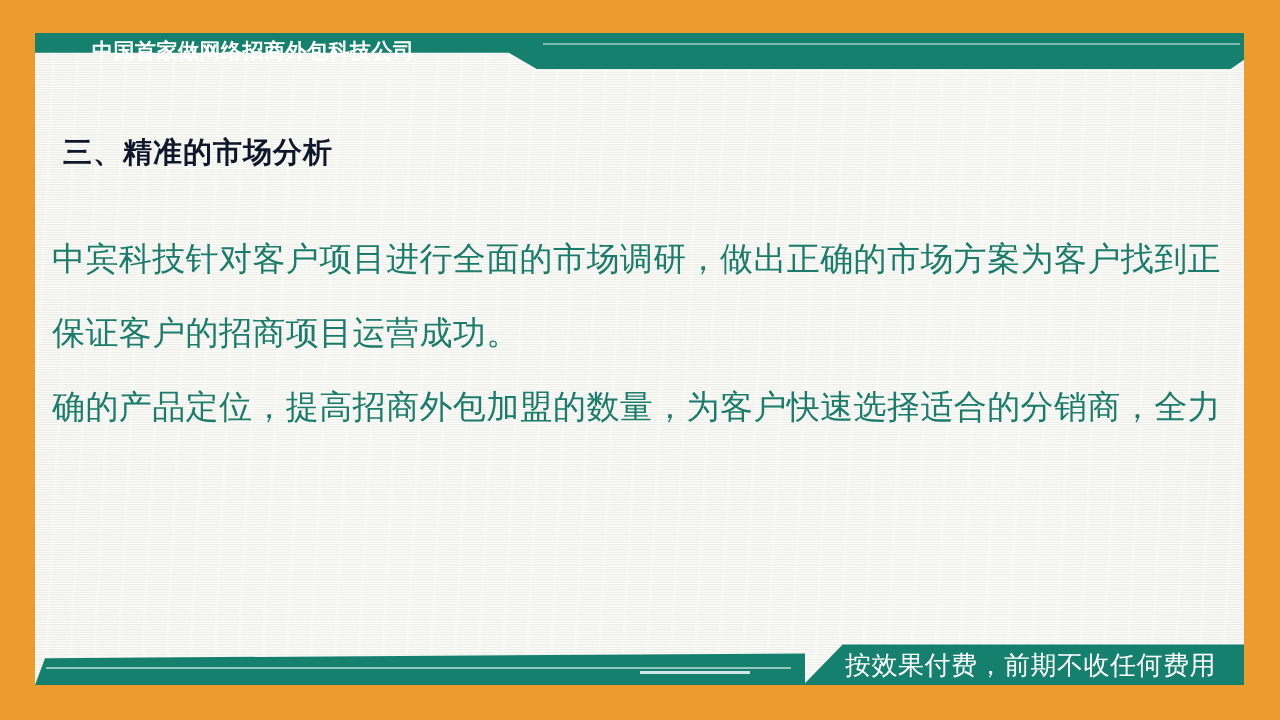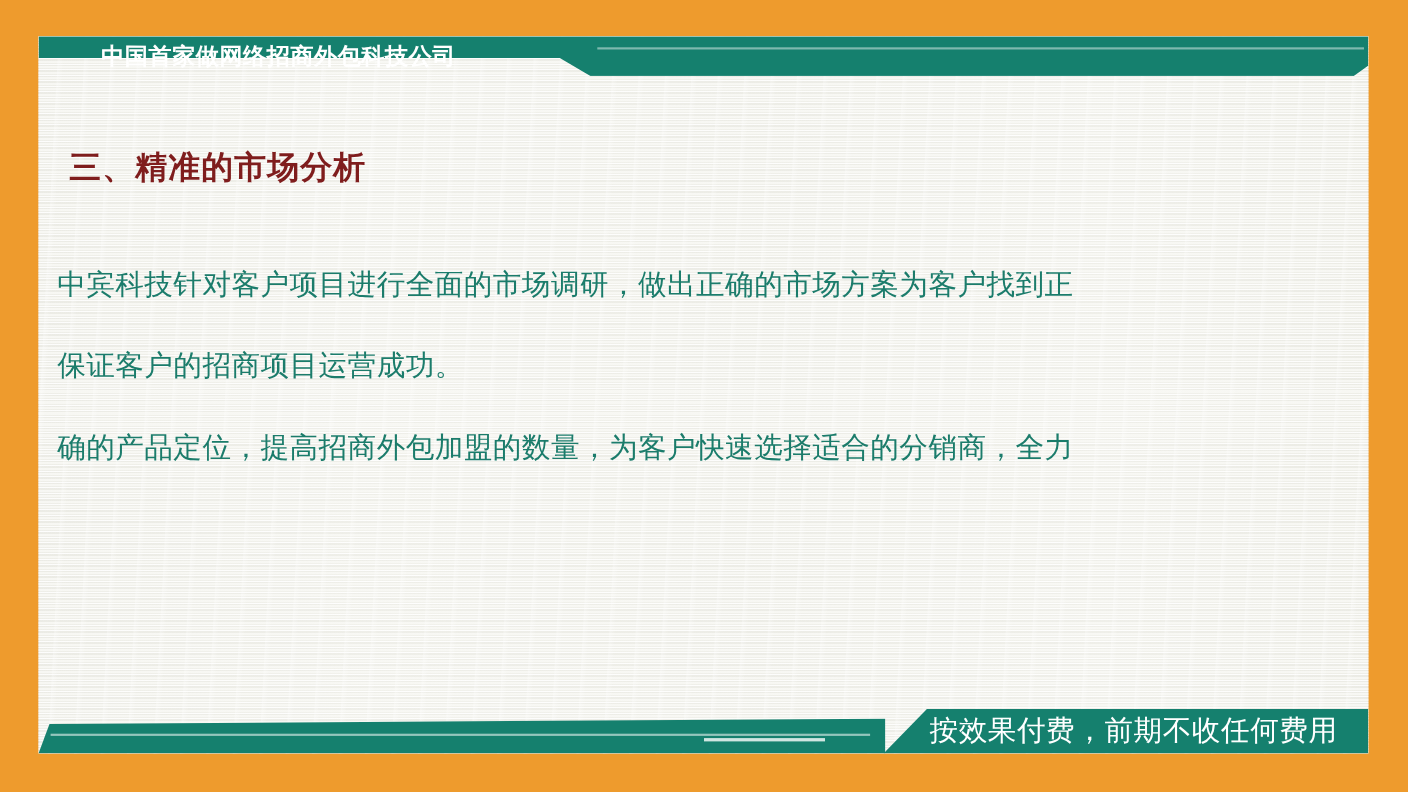--- a/index.html
+++ b/index.html
@@ -91,36 +91,36 @@
     white-space: nowrap;
     font-family: "DejaVu Sans", "Liberation Sans", sans-serif;
     margin-left: 48px;
   }
 
   
   .section-heading {
     position: absolute;
     left: 63px;
     top: 133px;
-    color: #7f1d1d;
+    color: #0f172a;
     font-size: 29px;
     font-weight: bold;
     letter-spacing: 1px;
     white-space: nowrap;
     font-family: "DejaVu Sans", "Liberation Sans", sans-serif;
   }
 
   
   .body-copy {
     position: absolute;
     left: 52px;
     top: 222px;
     width: 1140px;
     color: #1B7C6B;
-    font-size: 26px;
+    font-size: 33px;
     line-height: 74px;
     letter-spacing: .4px;
     text-align: justify;
     text-justify: inter-character;
     font-family: "DejaVu Serif", "Liberation Serif", serif;
   }
   .body-copy .ln {
     display: block;
     white-space: nowrap;
   }

